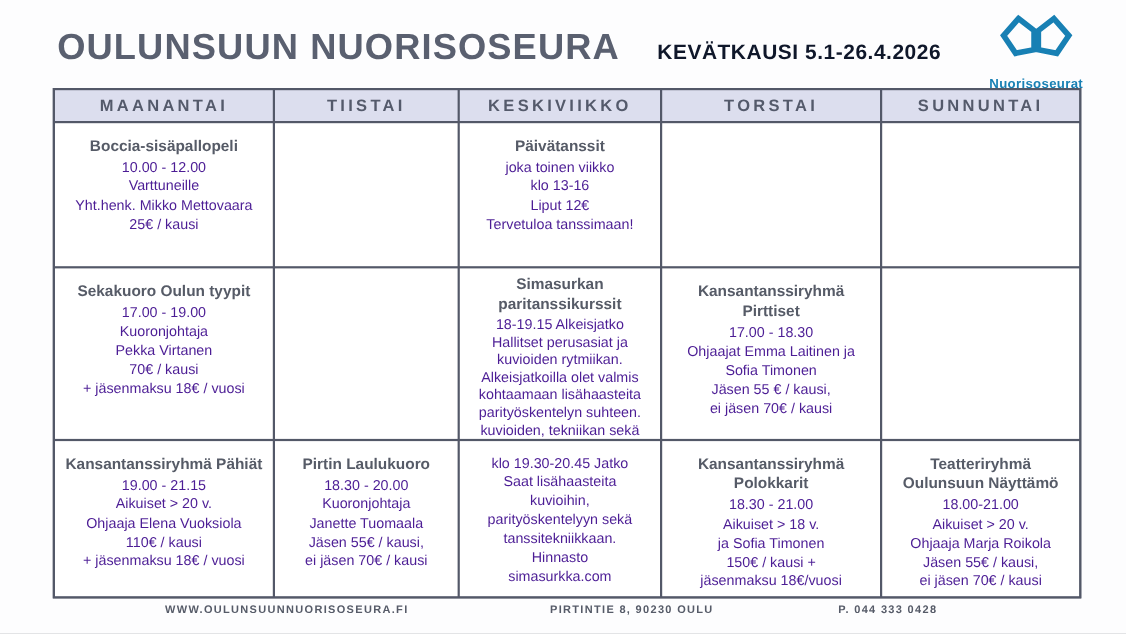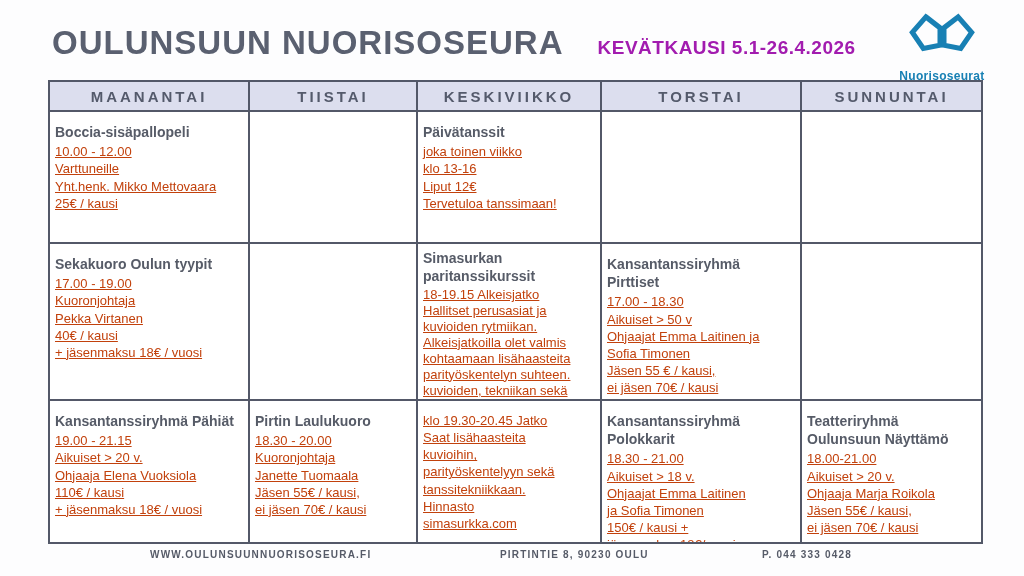--- a/index.html
+++ b/index.html
@@ -9,47 +9,47 @@
     font-family:"Liberation Sans", sans-serif;
   }
   
   .header{position:absolute;left:52px;top:24px;right:150px;display:flex;align-items:baseline;}
   .page-title{
     margin:0;font-size:33px;font-weight:bold;letter-spacing:1px;
     color:#5a6070;white-space:nowrap;
   }
   .season{
     margin-left:34px;font-size:19px;font-weight:bold;letter-spacing:.5px;
-    color:#a21caf;white-space:nowrap;
+    color:#0f172a;white-space:nowrap;
   }
   .logo{position:absolute;right:30px;top:12px;width:104px;text-align:center;}
   .logo svg{display:block;margin:0 auto;}
   .logo-text{font-size:12px;font-weight:bold;color:#1880b4;letter-spacing:.3px;margin-top:15px;}
   
   .schedule{
     position:absolute;left:48px;top:80px;
     display:grid;
     grid-template-columns:198px 166px 182px 198px 179px;
     grid-template-rows:28px 130px 155px 141px;
     gap:2px;
     background:#535868;border:2px solid #535868;
   }
   .hcell{
     background:#dcdeee;display:flex;align-items:center;justify-content:center;
     font-size:15px;font-weight:bold;letter-spacing:3px;color:#545a6b;
   }
   .cell{
-    background:#ffffff;text-align:left;padding:11px 5px 16px;
+    background:#ffffff;text-align:center;padding:11px 5px 16px;
     overflow:hidden;
   }
   .cell-title{
     font-size:14px;font-weight:bold;color:#565b67;line-height:1.3;margin-bottom:2px;
   }
   .cell-line{
-    font-size:13px;color:#c2410c;line-height:1.32;text-decoration:underline;
+    font-size:13px;color:#4c1d95;line-height:1.32;
   }
   .cell.compact{padding-top:5px;}
   .cell.compact .cell-line{line-height:1.22;}
   
   .footer{position:absolute;left:0;top:549px;width:1024px;height:22px;}
   .footer span{
     position:absolute;font-size:10px;font-weight:bold;letter-spacing:1.2px;
     color:#565b68;white-space:nowrap;
   }
   .footer-website{left:150px;}
@@ -95,38 +95,37 @@
         <div class="cell-line">Liput 12€</div>
         <div class="cell-line">Tervetuloa tanssimaan!</div>
       </div>
       <div class="cell"></div>
       <div class="cell"></div>
       <div class="cell">
         <div class="cell-title">Sekakuoro Oulun tyypit</div>
         <div class="cell-line">17.00 - 19.00</div>
         <div class="cell-line">Kuoronjohtaja</div>
         <div class="cell-line">Pekka Virtanen</div>
-        <div class="cell-line">40€ / kausi</div>
+        <div class="cell-line">70€ / kausi</div>
         <div class="cell-line">+ jäsenmaksu 18€ / vuosi</div>
       </div>
       <div class="cell"></div>
       <div class="cell compact">
         <div class="cell-title">Simasurkan paritanssikurssit</div>
         <div class="cell-line">18-19.15 Alkeisjatko</div>
         <div class="cell-line">Hallitset perusasiat ja</div>
         <div class="cell-line">kuvioiden rytmiikan.</div>
         <div class="cell-line">Alkeisjatkoilla olet valmis</div>
         <div class="cell-line">kohtaamaan lisähaasteita</div>
         <div class="cell-line">parityöskentelyn suhteen.</div>
         <div class="cell-line">kuvioiden, tekniikan sekä</div>
       </div>
       <div class="cell">
         <div class="cell-title">Kansantanssiryhmä Pirttiset</div>
         <div class="cell-line">17.00 - 18.30</div>
-        <div class="cell-line">Aikuiset &gt; 50 v</div>
         <div class="cell-line">Ohjaajat Emma Laitinen ja</div>
         <div class="cell-line">Sofia Timonen</div>
         <div class="cell-line">Jäsen 55 € / kausi,</div>
         <div class="cell-line">ei jäsen 70€ / kausi</div>
       </div>
       <div class="cell"></div>
       <div class="cell">
         <div class="cell-title">Kansantanssiryhmä Pähiät</div>
         <div class="cell-line">19.00 - 21.15</div>
         <div class="cell-line">Aikuiset &gt; 20 v.</div>
@@ -148,21 +147,20 @@
         <div class="cell-line">kuvioihin,</div>
         <div class="cell-line">parityöskentelyyn sekä</div>
         <div class="cell-line">tanssitekniikkaan.</div>
         <div class="cell-line">Hinnasto</div>
         <div class="cell-line">simasurkka.com</div>
       </div>
       <div class="cell">
         <div class="cell-title">Kansantanssiryhmä Polokkarit</div>
         <div class="cell-line">18.30 - 21.00</div>
         <div class="cell-line">Aikuiset &gt; 18 v.</div>
-        <div class="cell-line">Ohjaajat Emma Laitinen</div>
         <div class="cell-line">ja Sofia Timonen</div>
         <div class="cell-line">150€ / kausi +</div>
         <div class="cell-line">jäsenmaksu 18€/vuosi</div>
       </div>
       <div class="cell">
         <div class="cell-title">Teatteriryhmä Oulunsuun Näyttämö</div>
         <div class="cell-line">18.00-21.00</div>
         <div class="cell-line">Aikuiset &gt; 20 v.</div>
         <div class="cell-line">Ohjaaja Marja Roikola</div>
         <div class="cell-line">Jäsen 55€ / kausi,</div>

